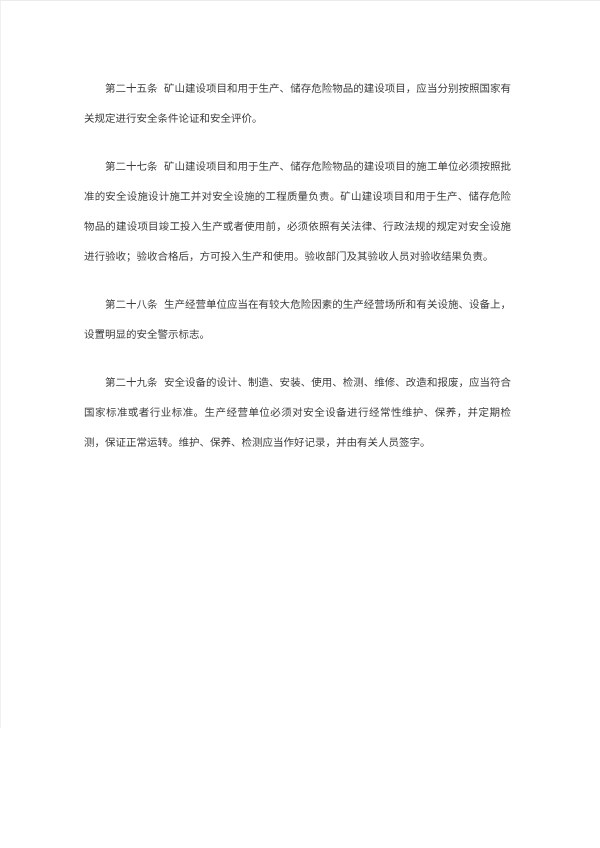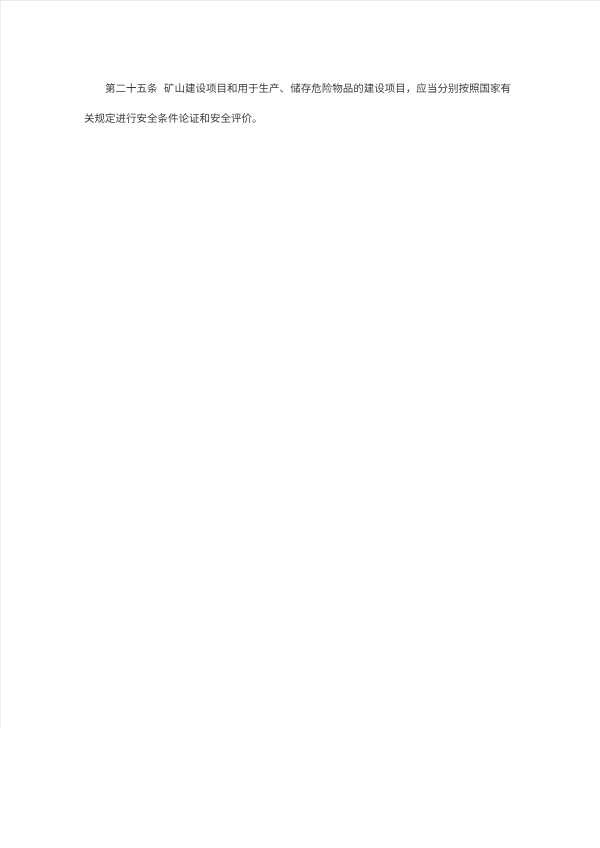--- a/index.html
+++ b/index.html
@@ -43,18 +43,21 @@
 </style>
 </head>
 <body>
 
 <div class="page">
   <div class="content">
 
     <p class="article"><span class="article-label">第二十五条</span><span class="article-text">矿山建设项目和用于生产、储存危险物品的建设项目，应当分别按照国家有关规定进行安全条件论证和安全评价。</span></p>
 
 
+    <p class="article"><span class="article-label">第二十七条</span><span class="article-text">矿山建设项目和用于生产、储存危险物品的建设项目的施工单位必须按照批准的安全设施设计施工并对安全设施的工程质量负责。矿山建设项目和用于生产、储存危险物品的建设项目竣工投入生产或者使用前，必须依照有关法律、行政法规的规定对安全设施进行验收；验收合格后，方可投入生产和使用。验收部门及其验收人员对验收结果负责。</span></p>
 
+    <p class="article"><span class="article-label">第二十八条</span><span class="article-text">生产经营单位应当在有较大危险因素的生产经营场所和有关设施、设备上，设置明显的安全警示标志。</span></p>
 
+    <p class="article"><span class="article-label">第二十九条</span><span class="article-text">安全设备的设计、制造、安装、使用、检测、维修、改造和报废，应当符合国家标准或者行业标准。生产经营单位必须对安全设备进行经常性维护、保养，并定期检测，保证正常运转。维护、保养、检测应当作好记录，并由有关人员签字。</span></p>
 
 
   </div>
 </div>
 
 </body></html>

